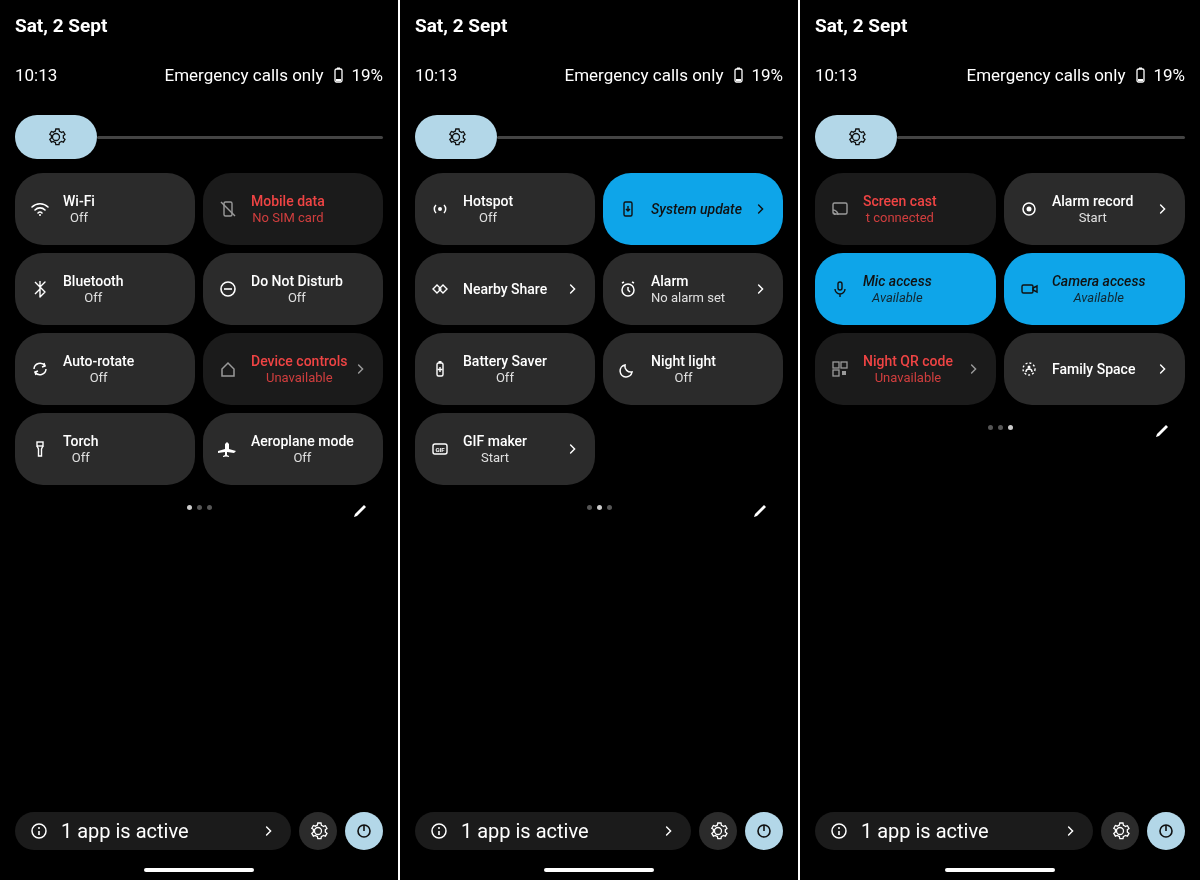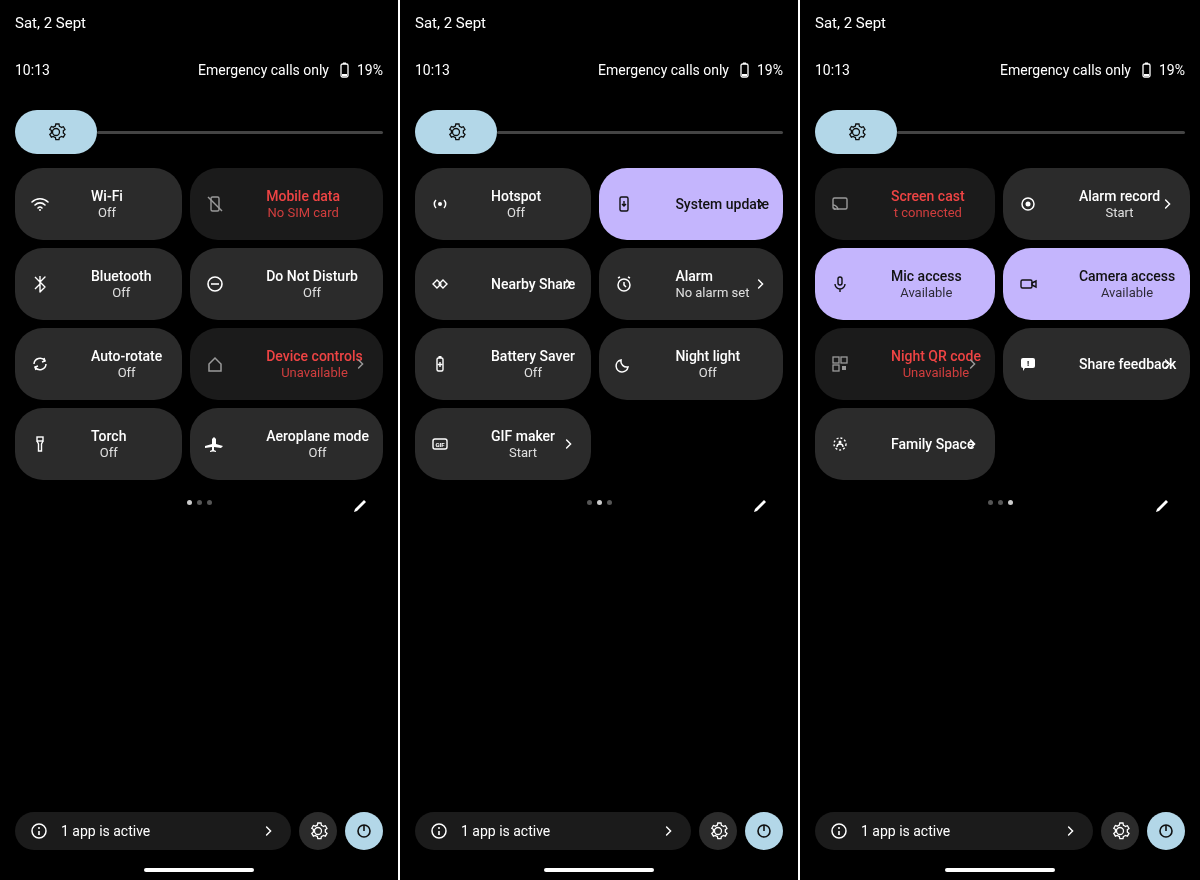--- a/index.html
+++ b/index.html
@@ -17,30 +17,30 @@
     background: #000;
     position: relative;
     border-right: 2px solid #fff;
     color: #fff;
     display: flex;
     flex-direction: column;
   }
   .panel:last-child { border-right: none; }
   .status-top {
     padding: 14px 15px 0 15px;
-    font-size: 15px;
-    font-weight: 400;
+    font-size: 19px;
+    font-weight: 700;
   }
   .status-row2 {
     display: flex;
     justify-content: space-between;
     align-items: center;
     padding: 0 15px;
     margin-top: 28px;
-    font-size: 14px;
+    font-size: 17px;
   }
   .status-right { display: flex; align-items: center; gap: 2px; }
   .brightness {
     display: flex;
     align-items: center;
     padding: 0 15px;
     margin-top: 30px;
   }
   .bright-knob {
     width: 82px;
@@ -68,27 +68,27 @@
     height: 72px;
     border-radius: 28px;
     display: flex;
     align-items: center;
     padding: 0 14px;
     gap: 12px;
     position: relative;
   }
   .tile.dark { background: #2b2b2b; color: #fff; }
   .tile.darker { background: #1b1b1b; color: #9a9a9a; }
-  .tile.accent { background: #c4b5fd; color: #111; }
+  .tile.accent { background: #0ea5e9; color: #111; font-style: italic; }
   .tile-icon {
     width: 22px; height: 22px;
     display: flex; align-items: center; justify-content: center;
     flex-shrink: 0;
   }
-  .tile-text { display: flex; flex-direction: column; line-height: 1.2; min-width: 0; margin-left: 28px; }
+  .tile-text { display: flex; flex-direction: column; line-height: 1.2; min-width: 0; }
   .tile-title { font-size: 14px; font-weight: 500; white-space: nowrap; }
   .tile-sub { font-size: 13px; opacity: 0.85; white-space: nowrap; text-align: center; }
   .tile.darker .tile-title, .tile.darker .tile-sub { color: #ef4444; }
   .chev {
     position: absolute;
     right: 14px;
     width: 16px; height: 16px;
     display: flex; align-items: center; justify-content: center;
   }
   .dots {
@@ -119,21 +119,21 @@
   }
   .active-apps {
     flex: 1;
     height: 38px;
     background: #1b1b1b;
     border-radius: 19px;
     display: flex;
     align-items: center;
     padding: 0 14px;
     gap: 12px;
-    font-size: 14px;
+    font-size: 20px;
     position: relative;
   }
   .active-apps .chev { right: 14px; }
   .round-btn {
     width: 38px; height: 38px;
     border-radius: 50%;
     display: flex; align-items: center; justify-content: center;
   }
   .round-btn.dark { background: #2b2b2b; color: #fff; }
   .round-btn.accent { background: #b3d7e8; color: #111; }
@@ -698,36 +698,20 @@
       </div>
       <span class="chev">
           <svg class="icon-svg" viewBox="0 0 20 20">
             <use href="#i-chev"></use>
           </svg>
         </span>
     </div>
       <div class="tile dark">
       <span class="tile-icon">
           <svg class="icon-svg" viewBox="0 0 20 20">
-            <use href="#i-feedback"></use>
-          </svg>
-        </span>
-      <div class="tile-text">
-        <span class="tile-title">Share feedback</span>
-
-      </div>
-      <span class="chev">
-          <svg class="icon-svg" viewBox="0 0 20 20">
-            <use href="#i-chev"></use>
-          </svg>
-        </span>
-    </div>
-      <div class="tile dark">
-      <span class="tile-icon">
-          <svg class="icon-svg" viewBox="0 0 20 20">
             <use href="#i-family"></use>
           </svg>
         </span>
       <div class="tile-text">
         <span class="tile-title">Family Space</span>
 
       </div>
       <span class="chev">
           <svg class="icon-svg" viewBox="0 0 20 20">
             <use href="#i-chev"></use>

